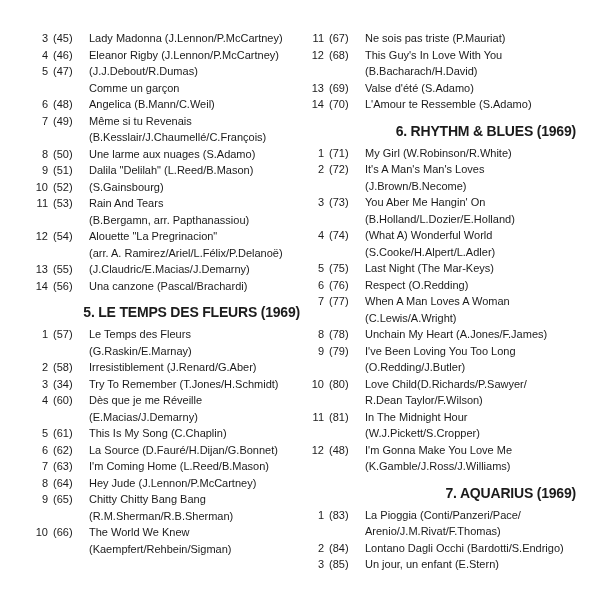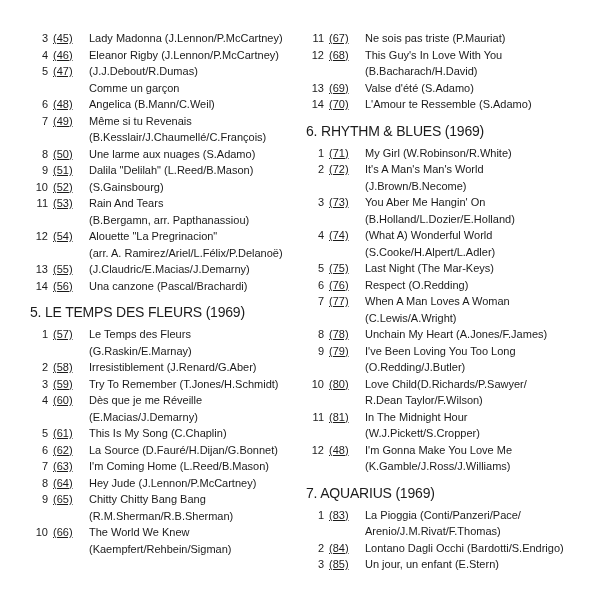--- a/index.html
+++ b/index.html
@@ -13,35 +13,36 @@
     box-sizing: border-box;
     width: 600px; height: 600px;
     padding: 30px 0 0 30px;
     display: flex;
     color: #1b1b1b;
   }
   .col { flex: 0 0 270px; width: 270px; }
   .col + .col { margin-left: 6px; }
   .section-header {
     font-size: 14px;
-    font-weight: 400;
+    font-weight: 700;
     letter-spacing: -0.2px;
     margin: 10px 0 6px 0;
     white-space: nowrap;
+    text-align: right;
   }
   .track {
     display: grid;
     grid-template-columns: 18px 31px 1fr;
     column-gap: 5px;
     font-size: 11px;
     line-height: 16.5px;
     white-space: nowrap;
   }
   .tnum { text-align: right; }
-  .tref { text-align: left; text-decoration: underline; }
+  .tref { text-align: left; }
   .ttext { }
   .tline { }
 </style>
 </head>
 <body>
 
 <div class="page">
   <div class="col">
       <div class="track">
     <span class="tnum">3</span>
@@ -142,21 +143,21 @@
   </div>
       <div class="track">
     <span class="tnum">2</span>
     <span class="tref">(58)</span>
     <span class="ttext">
           <div class="tline">Irresistiblement (J.Renard/G.Aber)</div>
         </span>
   </div>
       <div class="track">
     <span class="tnum">3</span>
-    <span class="tref">(59)</span>
+    <span class="tref">(34)</span>
     <span class="ttext">
           <div class="tline">Try To Remember (T.Jones/H.Schmidt)</div>
         </span>
   </div>
       <div class="track">
     <span class="tnum">4</span>
     <span class="tref">(60)</span>
     <span class="ttext">
           <div class="tline">Dès que je me Réveille</div>
           <div class="tline">(E.Macias/J.Demarny)</div>
@@ -242,21 +243,21 @@
     <span class="tnum">1</span>
     <span class="tref">(71)</span>
     <span class="ttext">
           <div class="tline">My Girl (W.Robinson/R.White)</div>
         </span>
   </div>
       <div class="track">
     <span class="tnum">2</span>
     <span class="tref">(72)</span>
     <span class="ttext">
-          <div class="tline">It's A Man's Man's World</div>
+          <div class="tline">It's A Man's Man's Loves</div>
           <div class="tline">(J.Brown/B.Necome)</div>
         </span>
   </div>
       <div class="track">
     <span class="tnum">3</span>
     <span class="tref">(73)</span>
     <span class="ttext">
           <div class="tline">You Aber Me Hangin' On</div>
           <div class="tline">(B.Holland/L.Dozier/E.Holland)</div>
         </span>

